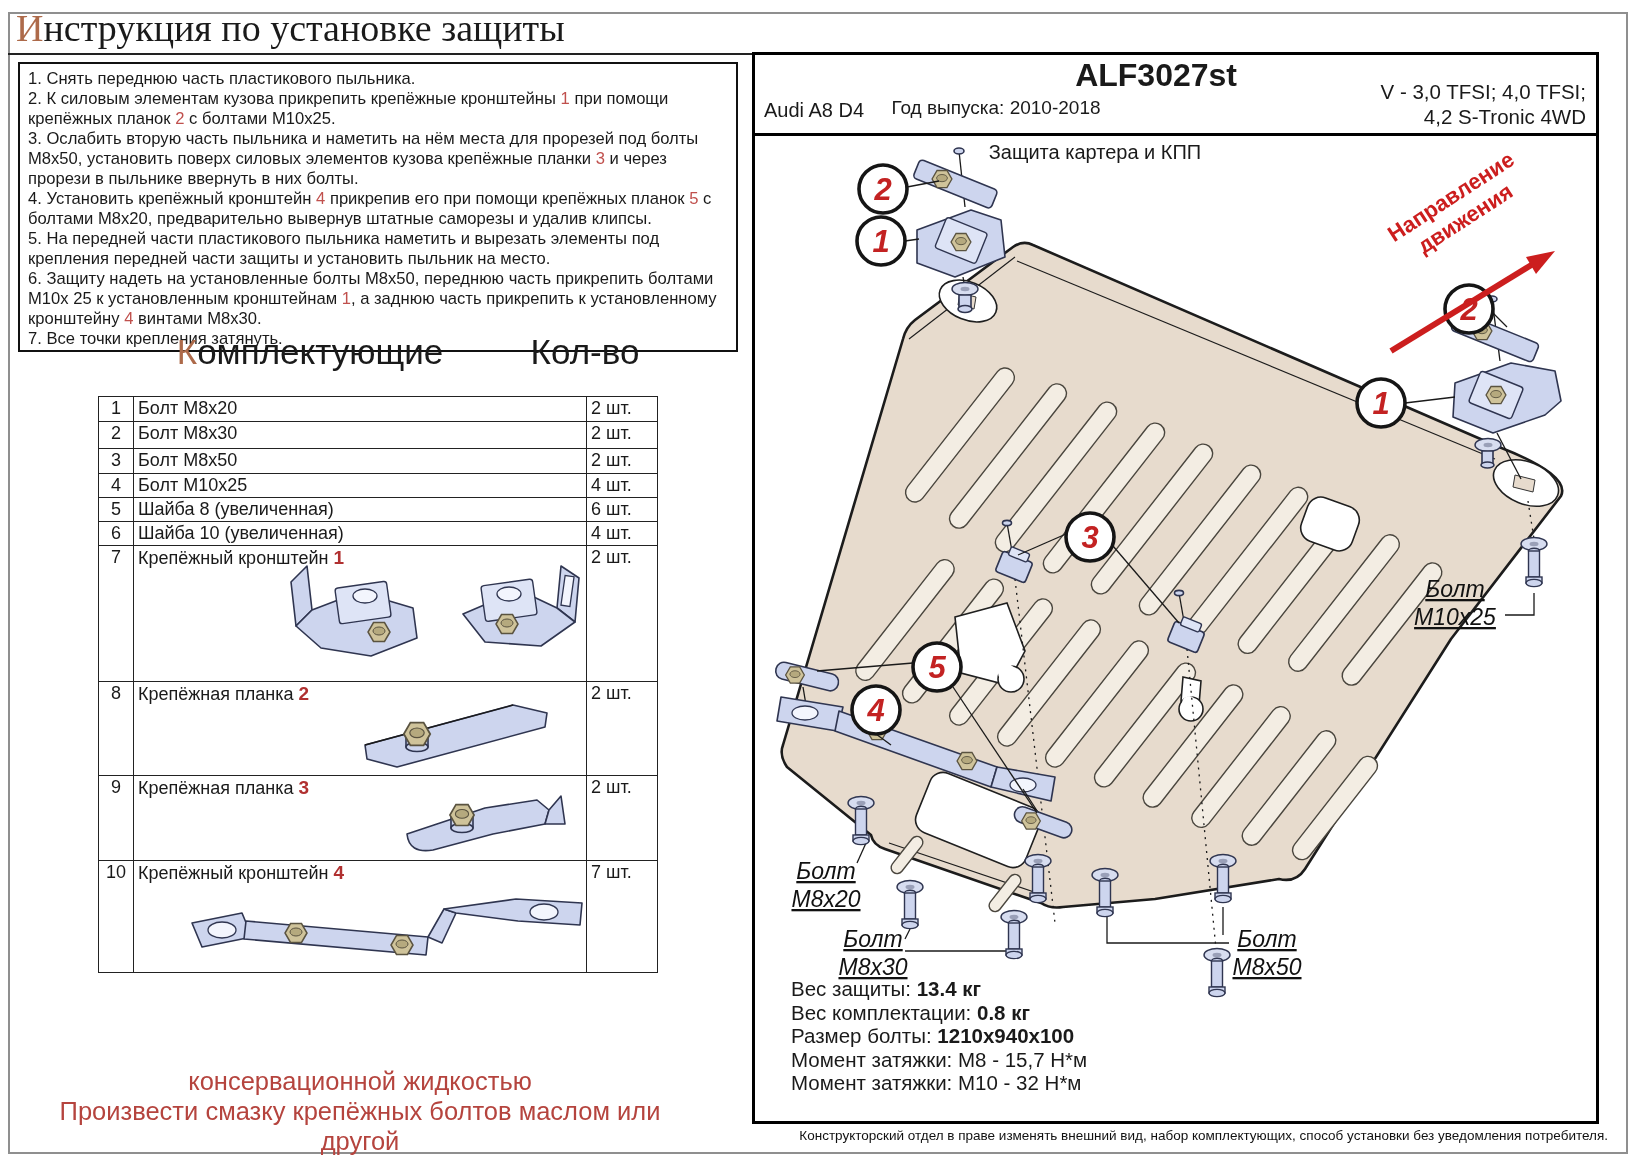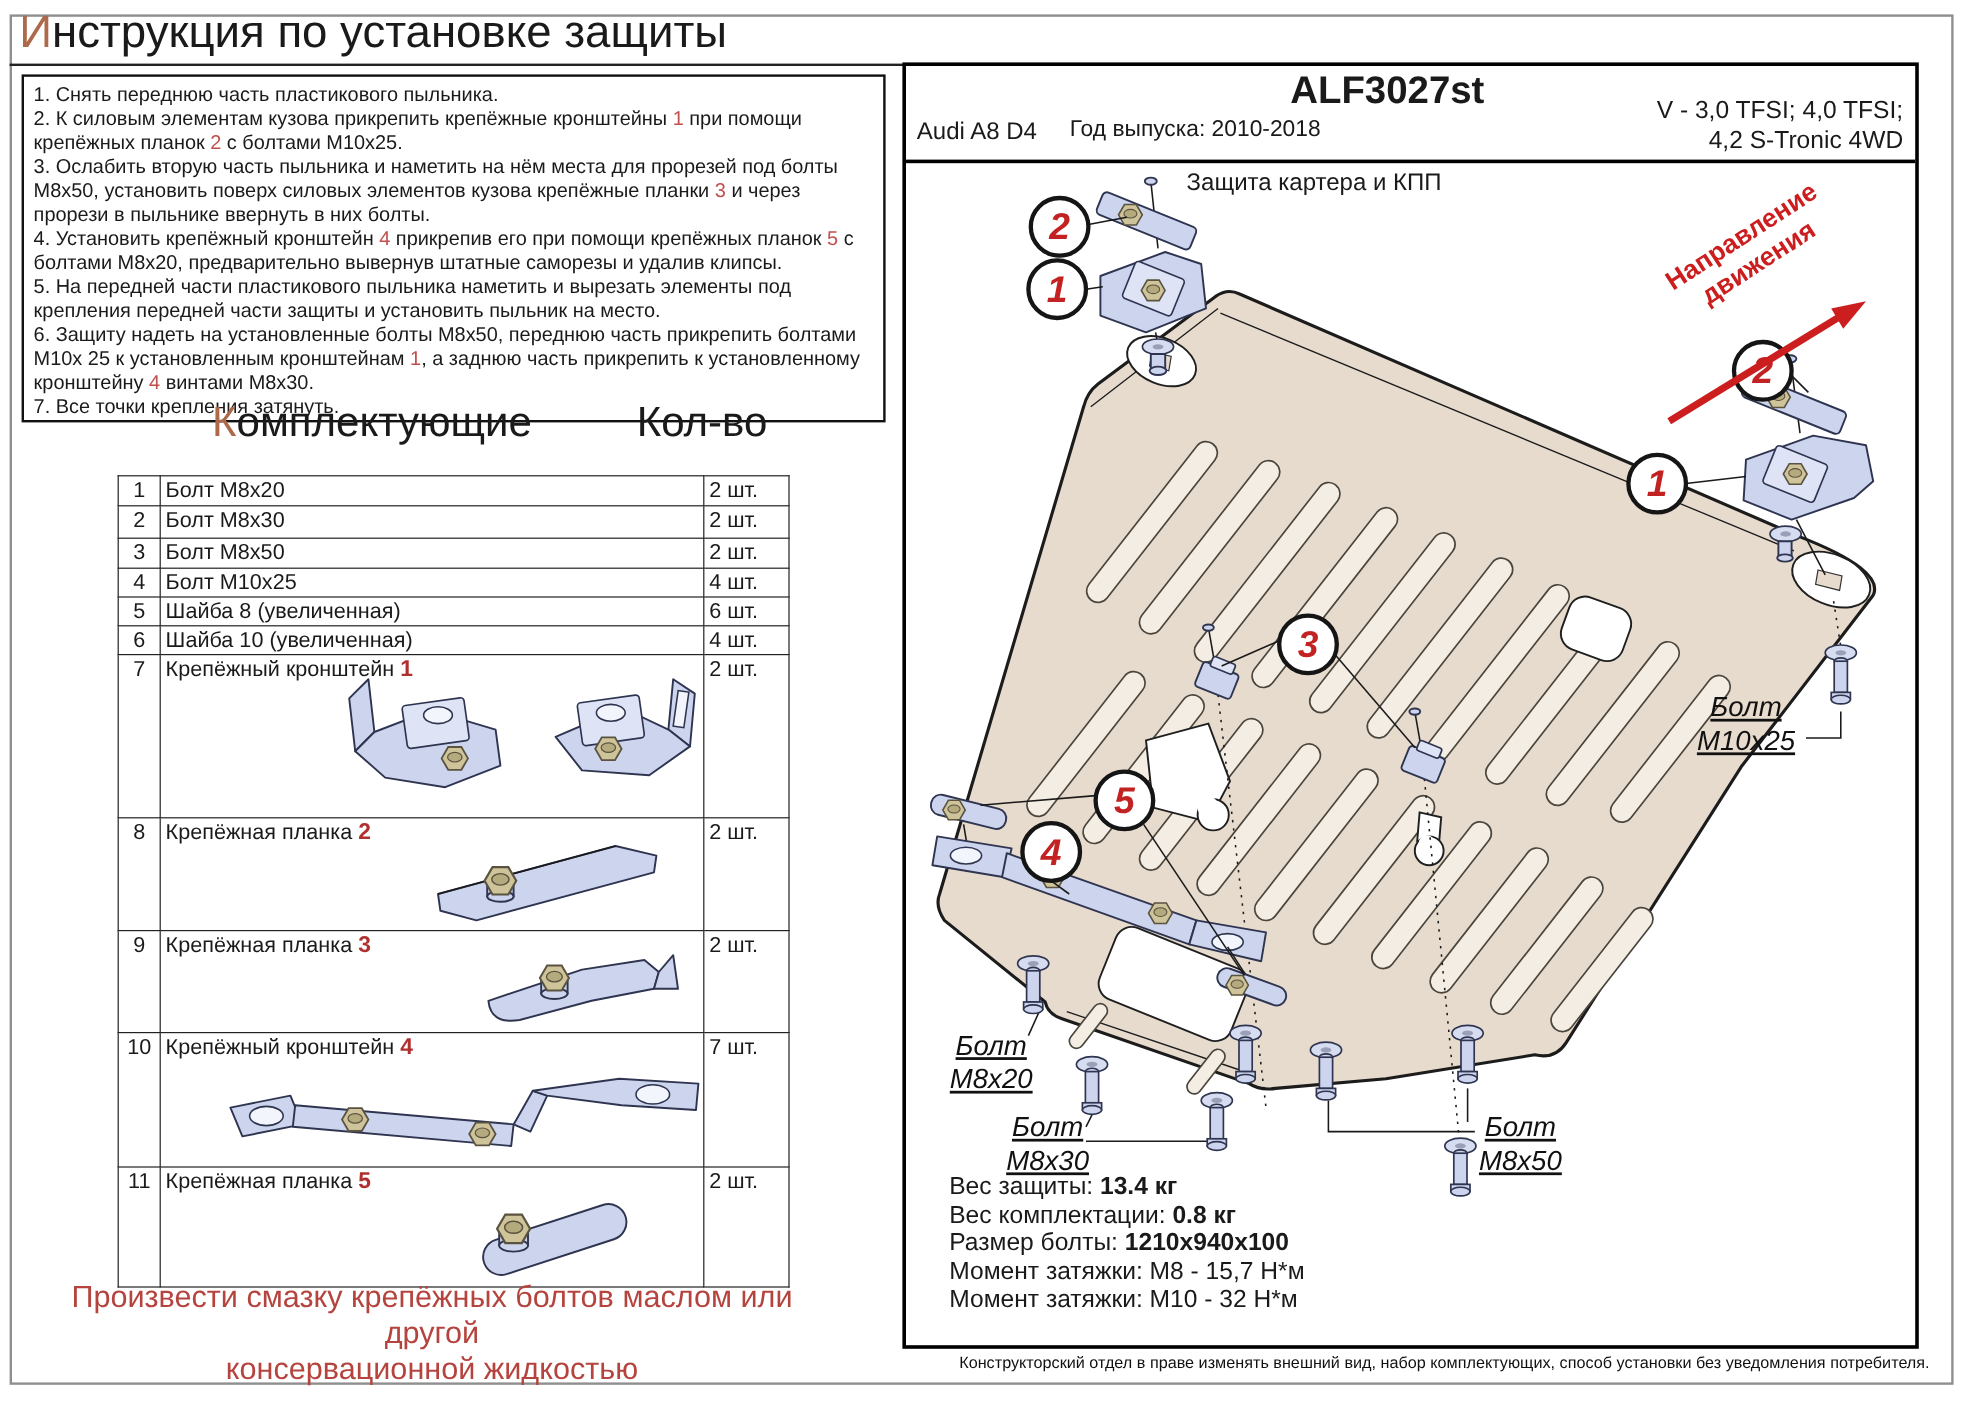--- a/index.html
+++ b/index.html
@@ -1,20 +1,20 @@
 <!DOCTYPE html>
 <html><head>
 <meta charset="utf-8">
 <style>
   html,body{margin:0;padding:0;background:#fff;}
   body{width:1642px;height:1168px;position:relative;overflow:hidden;
        font-family:"Liberation Sans","DejaVu Sans",sans-serif;color:#1a1a1a;}
   .abs{position:absolute;}
   #outer-frame{left:8px;top:12px;width:1616px;height:1138px;border:2px solid #8f8f8f;}
-  #doc-title{left:16px;top:6px;font-size:38px;letter-spacing:0;white-space:nowrap;}
+  #doc-title{left:16px;top:6px;font-size:38px;letter-spacing:0;white-space:nowrap;font-family:Liberation Serif, serif;}
   .accent{color:#ad6a4a;}
   #title-rule{left:8px;top:53px;width:746px;border-top:2px solid #222;}
   #instructions{left:18px;top:62px;width:700px;height:276px;border:2px solid #111;
                 padding:5px 8px;box-sizing:content-box;font-size:16.6px;line-height:20px;}
   .instr p{margin:0;}
   .rednum{color:#c0504d;}
   #parts-title{left:140px;top:332px;width:340px;text-align:center;font-size:35px;}
   #qty-title{left:515px;top:332px;width:140px;text-align:center;font-size:35px;}
   table.parts{position:absolute;left:98px;top:396px;border-collapse:collapse;table-layout:fixed;}
   table.parts td{border:1.5px solid #222;font-size:18px;vertical-align:top;padding:1px 4px;}
@@ -201,42 +201,26 @@
           <path class="hw" d="M260,36 L332,26 L398,30 L396,52 L334,48 L272,40 Z"></path>
           <ellipse class="hole2" cx="360" cy="39" rx="14" ry="8"></ellipse>
           <use href="#nut" transform="translate(112,60)"></use>
           <use href="#nut" transform="translate(218,72)"></use>
         </svg>
       </div>
     </td>
     <td class="cqty">7 шт.</td>
   </tr>
 
-  <tr style="height:100px">
-    <td class="cnum">11</td>
-    <td class="cname"><span>Крепёжная планка </span><span class="pred">5</span>
-      <div class="pimg" style="left:240px;top:10px">
-        <svg width="170" height="84" viewBox="0 0 170 82">
-          <g transform="rotate(-18 88 48)">
-                <rect class="hw" x="26" y="34" width="124" height="30" rx="15"></rect>
-              </g>
-          <rect class="hw" x="42" y="42" width="24" height="12"></rect>
-          <ellipse class="hw" cx="54" cy="54" rx="12" ry="5"></ellipse>
-          <use href="#nut" transform="translate(54,40) scale(1.25)"></use>
-        </svg>
-      </div>
-    </td>
-    <td class="cqty">2 шт.</td>
-  </tr>
 </tbody>
   </table>
 
 <div id="note" class="abs">
+  <div>консервационной жидкостью</div>
   <div>Произвести смазку крепёжных болтов маслом или другой</div>
-  <div>консервационной жидкостью</div>
 </div>
 
 <div id="panel" class="abs">
   <svg id="drawing" width="839" height="1061" viewBox="0 0 839 1061">
 
     <g>
       <path class="plate" d="M258,192 Q268,185 278,190 L744,392 Q816,420 806,441 L696,584 L550,814 Q541,828 524,824 L400,844 L308,852 Q295,854 286,848 L130,794 Q118,790 116,780 L32,712 Q24,700 28,690 L148,284 Q151,272 160,265 Z"></path>
       <path class="bevel" d="M262,206 L740,404"></path>
       <path class="bevel" d="M154,284 L260,202"></path>
       <path class="bevel" d="M288,840 L134,788"></path>

